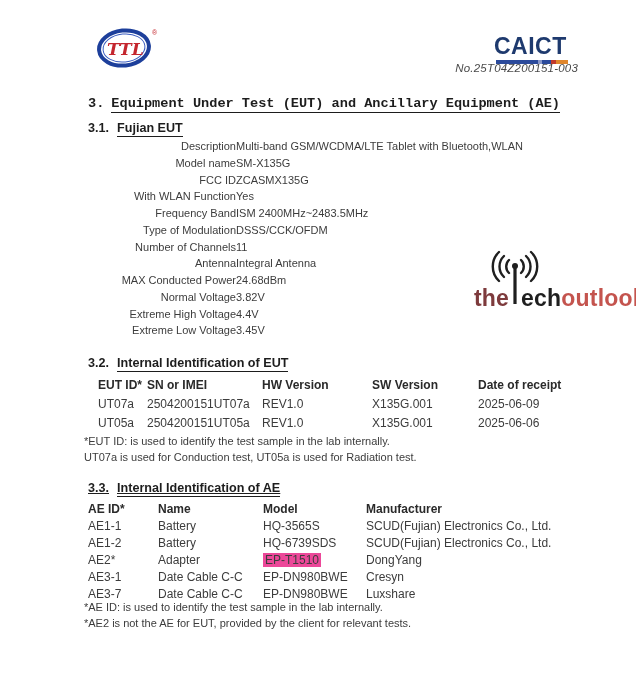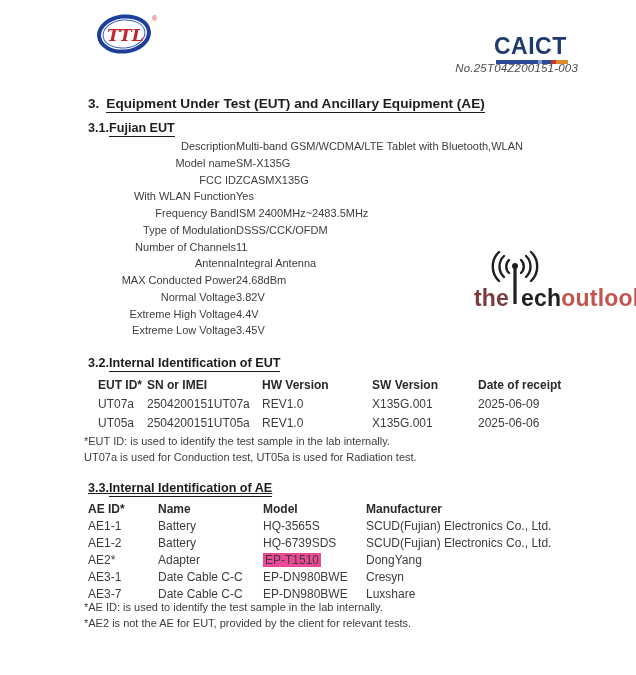--- a/index.html
+++ b/index.html
@@ -2,33 +2,33 @@
 <html><head>
 <meta charset="utf-8">
 <style>
   html,body { margin:0; padding:0; background:#ffffff; }
   .page {
     position:relative; width:636px; height:675px; background:#ffffff;
     font-family:"Liberation Sans", sans-serif; color:#3c3c3c; overflow:hidden;
   }
 
   
-  .ttl-logo { position:absolute; left:97px; top:11px; width:66px; height:46px; }
+  .ttl-logo { position:absolute; left:97px; top:25px; width:66px; height:46px; }
   .caict-block { position:absolute; left:494px; top:35px; width:86px; }
   .caict-text { font-size:23px; font-weight:800; color:#1e3a6e; letter-spacing:0.5px; line-height:1; }
   .caict-bar { margin-top:2px; margin-left:2px; height:4px; width:72px;
     background:linear-gradient(to right,#2b4a9b 0 58%,#8897c9 58% 64%,#2b4a9b 64% 76%,#c0392b 76% 84%,#e0862b 84% 100%); }
   .report-no { position:absolute; left:438px; top:62px; width:140px; text-align:right;
     font-style:italic; font-size:11.5px; color:#4a4a4a; letter-spacing:0.2px; }
 
   
-  .main-title { position:absolute; left:88px; top:96px; font-size:13.6px; font-weight:bold; color:#1d1d1d; white-space:nowrap; }
+  .main-title { position:absolute; left:88px; top:96px; font-size:13.6px; font-weight:bold; color:#1d1d1d; white-space:nowrap;font-family:Liberation Mono, monospace; }
   .main-title .num { margin-right:7px; }
   .sec-head { position:absolute; left:88px; font-size:12.6px; font-weight:bold; color:#1d1d1d; white-space:nowrap; }
-  .sec-head .num { }
+  .sec-head .num { margin-right:8px; }
   .s31 { top:121px; } .s32 { top:356px; } .s33 { top:481px;text-decoration:underline; }
   .u { border-bottom:1.6px solid #1d1d1d; padding-bottom:1px; }
 
   
   .spec-list { position:absolute; left:100px; top:138px; font-size:11px; color:#3c3c3c; }
   .spec-row { height:16.75px; line-height:16.75px; white-space:nowrap; }
   .spec-label { display:inline-block; width:136px;text-align:right; }
 
   
   .dtable { position:absolute; left:0; width:532px; font-size:12px; color:#3c3c3c; }

